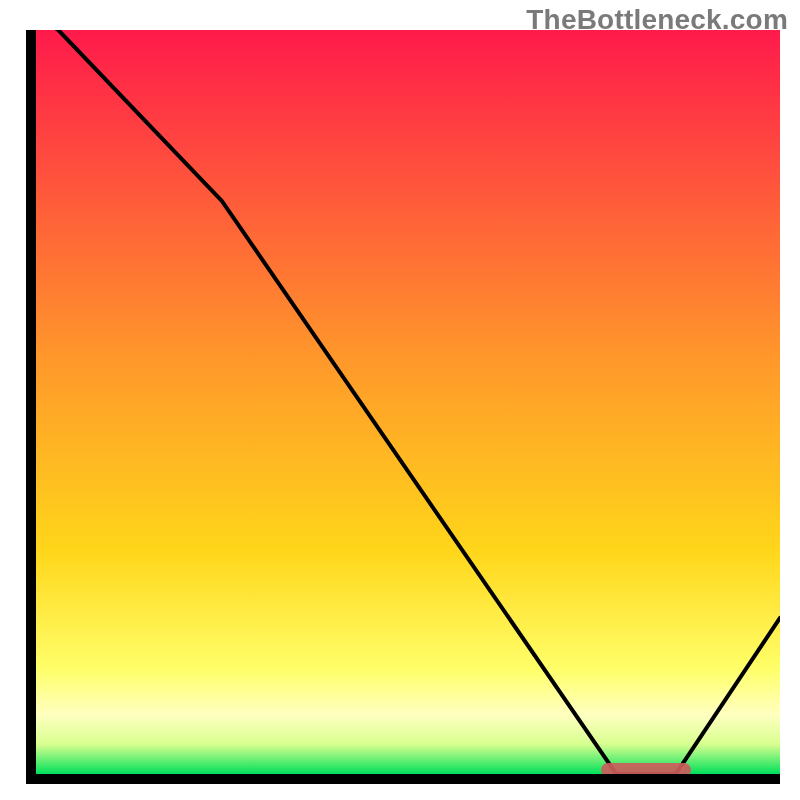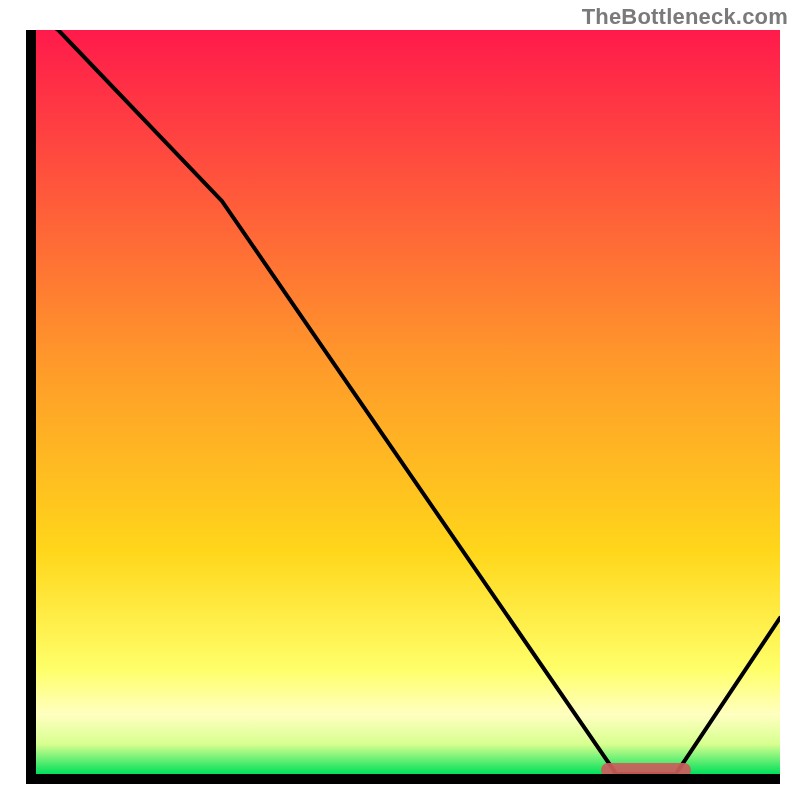--- a/index.html
+++ b/index.html
@@ -8,21 +8,21 @@
     position: relative;
     width: 800px;
     height: 800px;
     background: #fff;
   }
   .watermark {
     position: absolute;
     top: 4px;
     right: 12px;
     font-family: Arial, Helvetica, sans-serif;
-    font-size: 22px;
+    font-size: 28px;
     font-weight: 600;
     color: #7a7a7a;
     letter-spacing: 0.2px;
   }
   .plot-outer {
     position: absolute;
     left: 26px;
     top: 30px;
     width: 754px;
     height: 754px;

